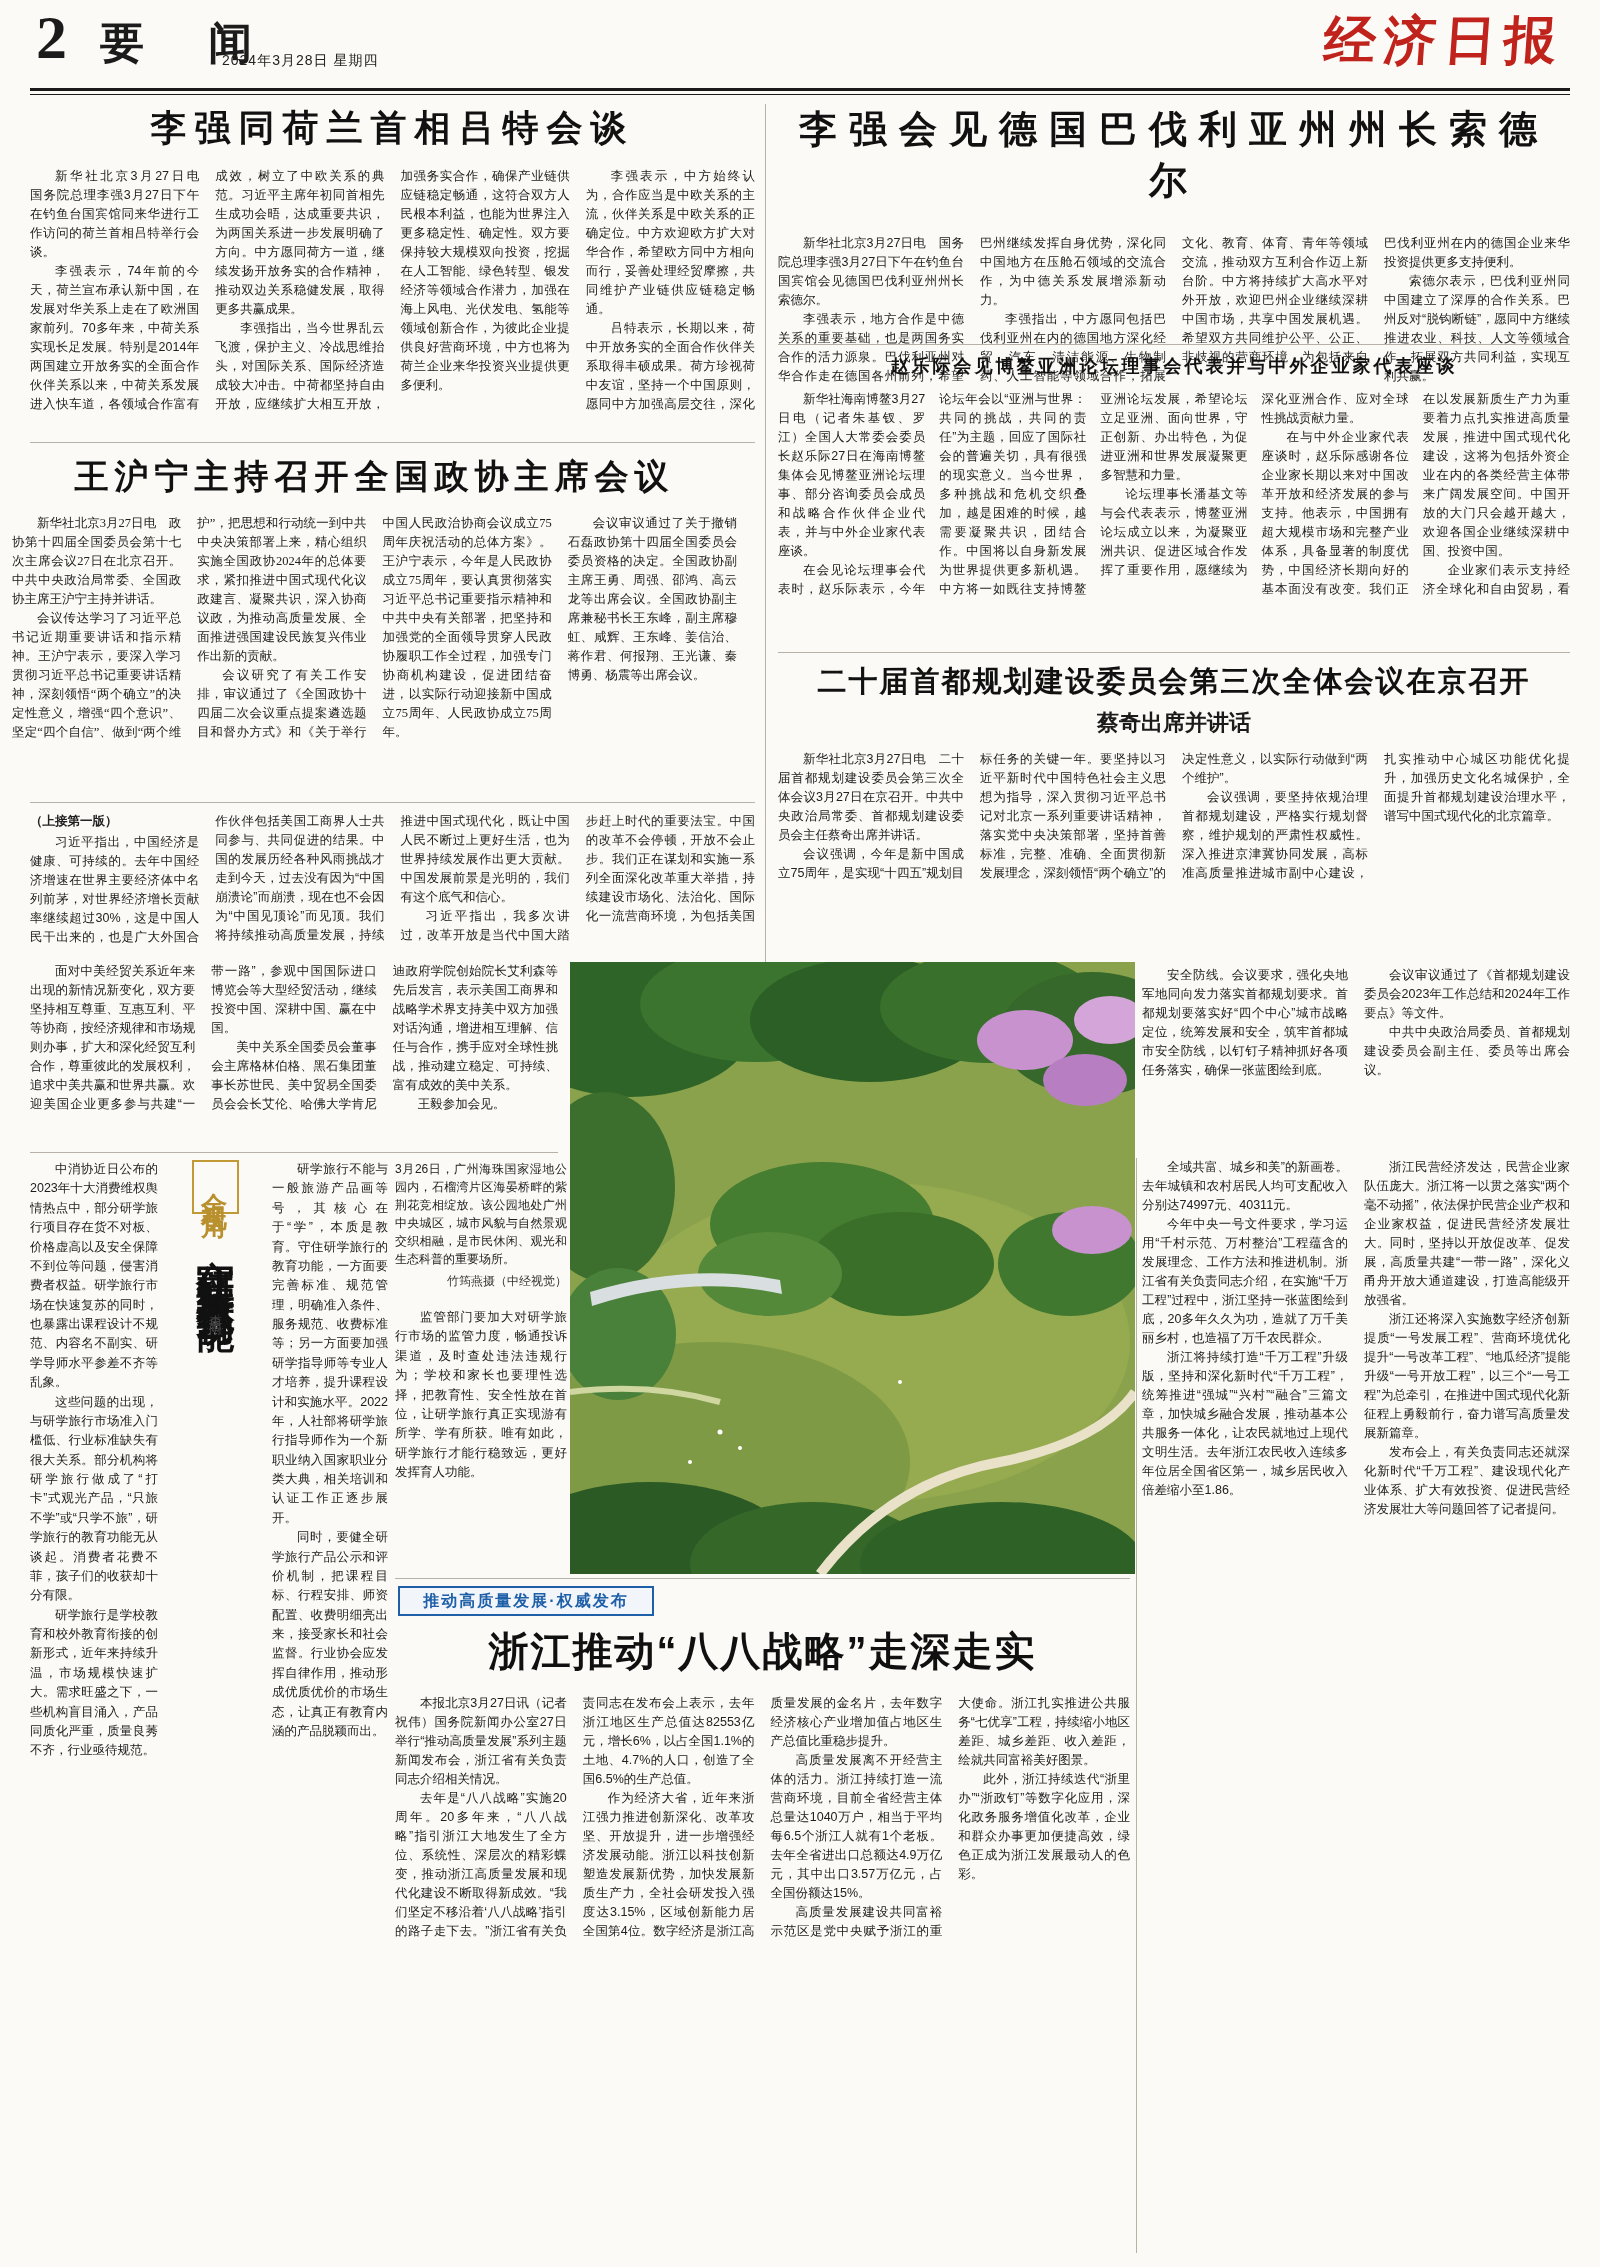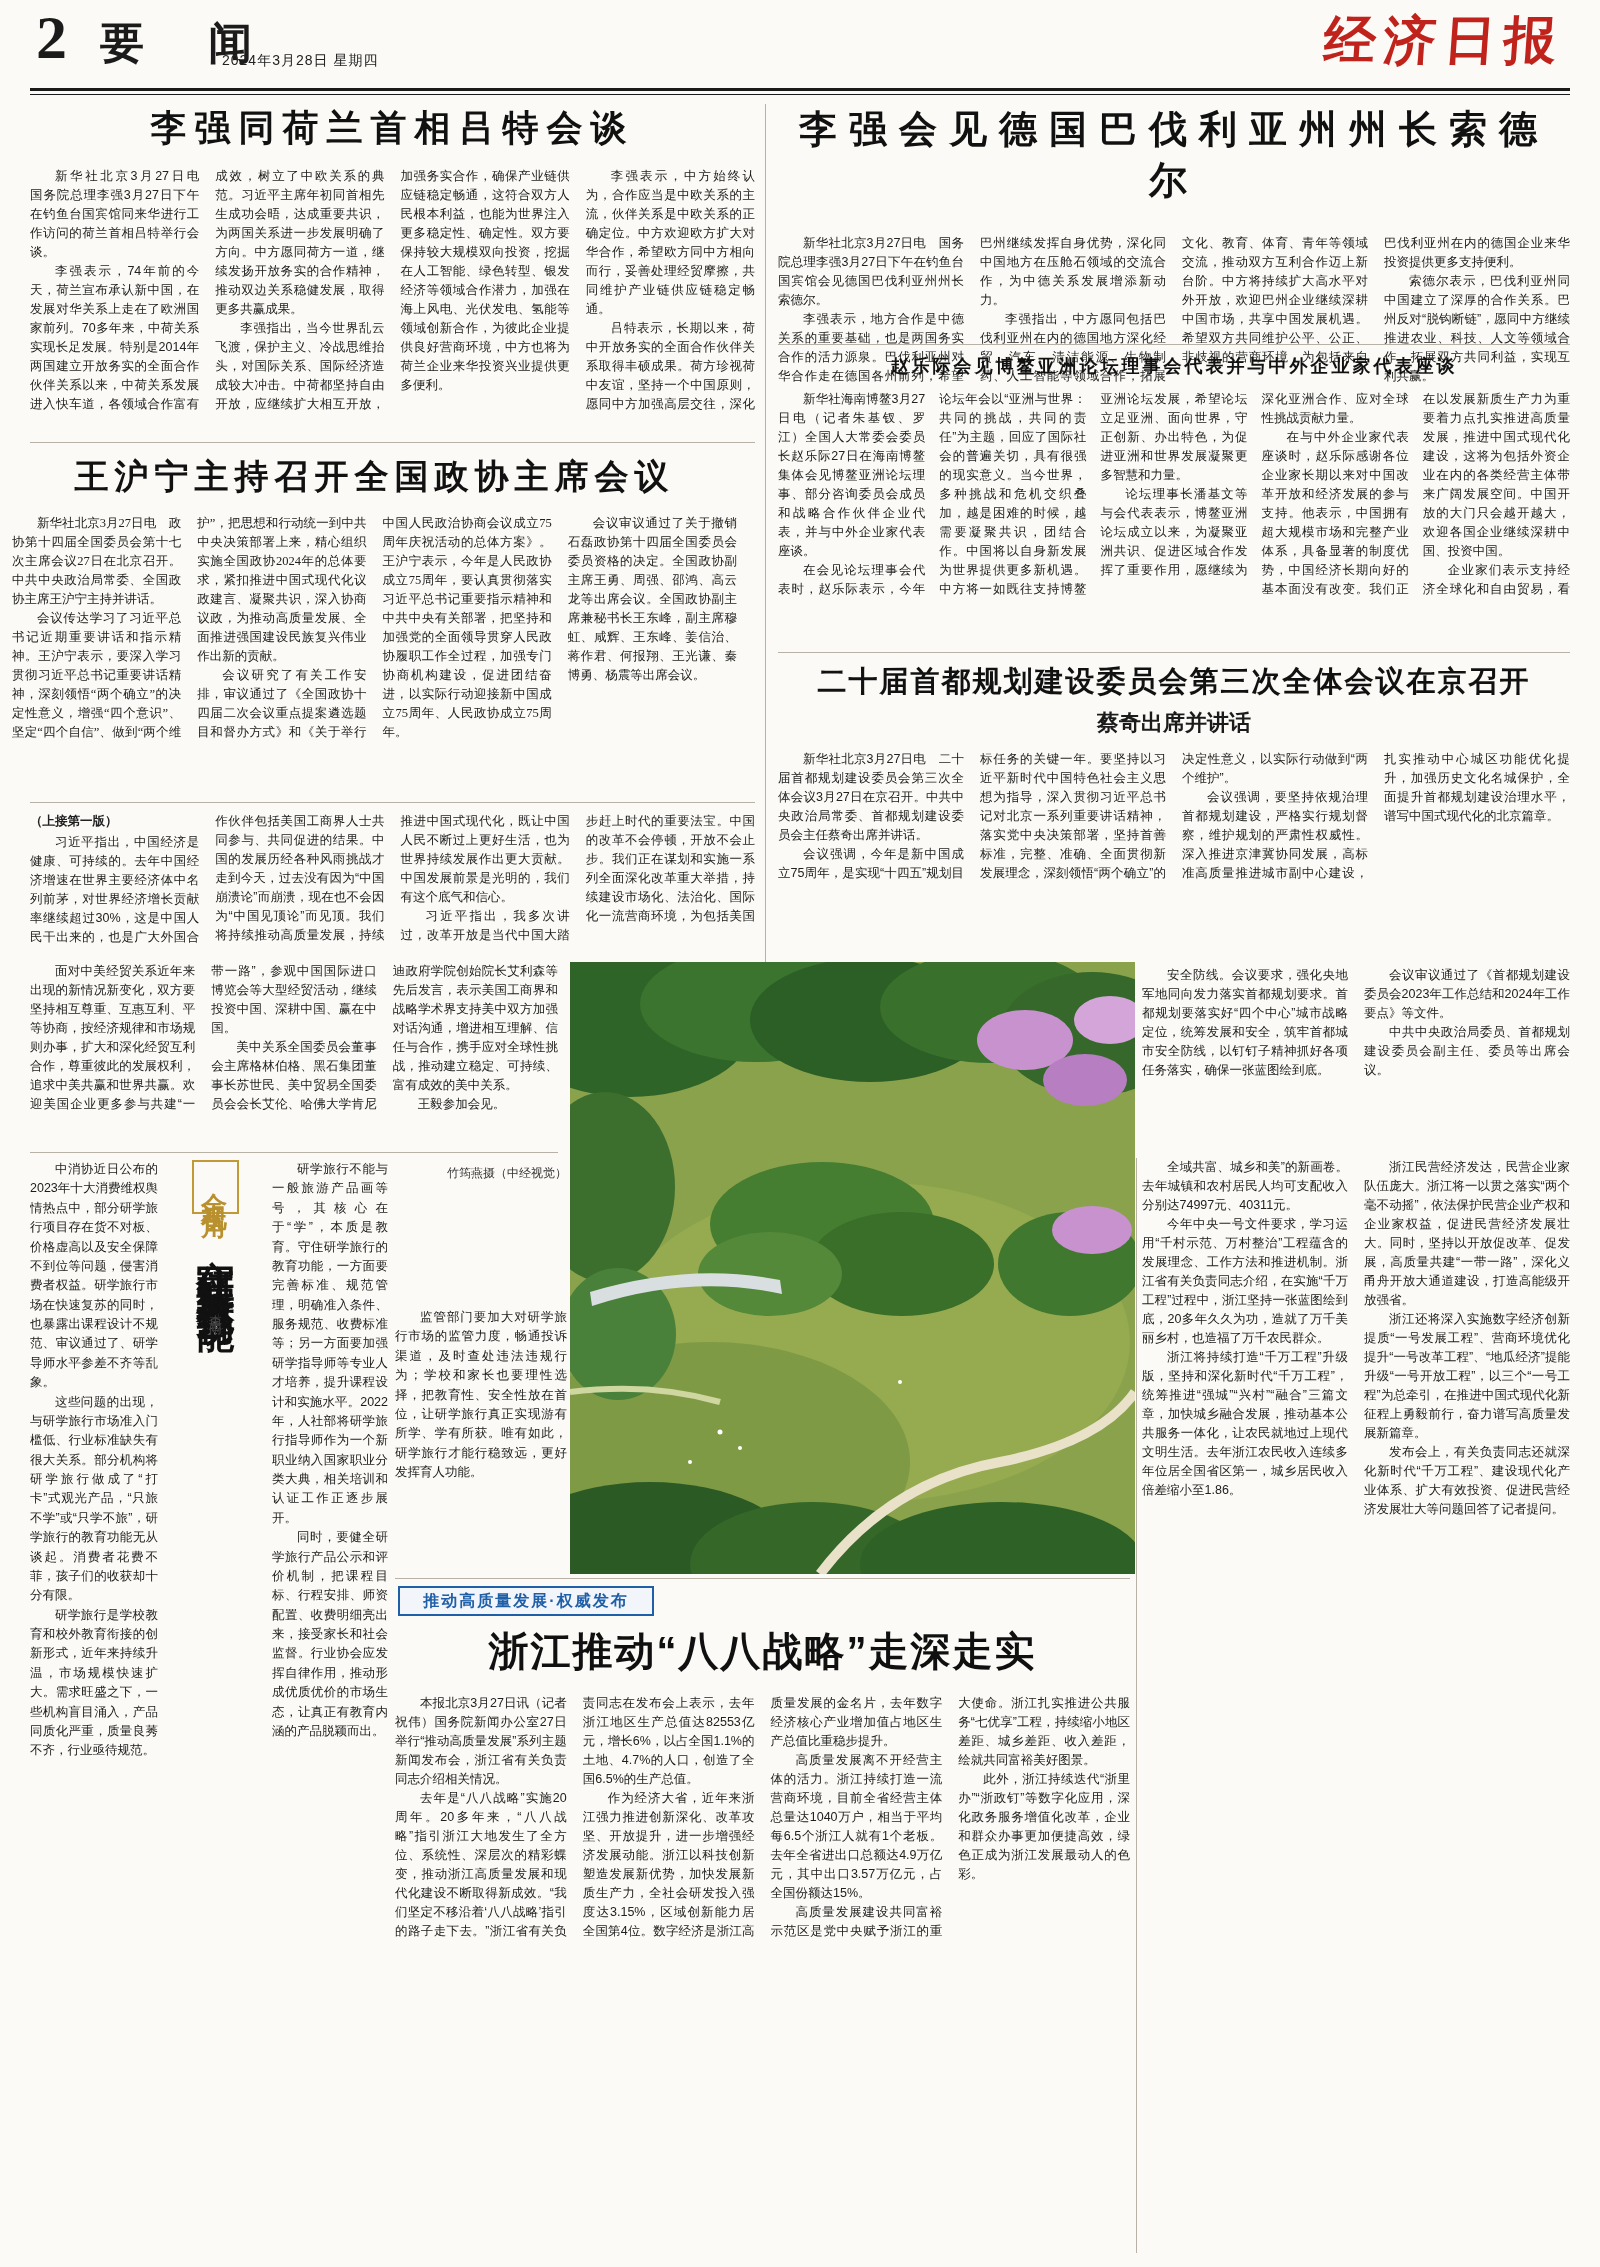--- a/index.html
+++ b/index.html
@@ -180,26 +180,27 @@
       <circle cx="150" cy="470" r="2.5" fill="#ffffff"></circle>
       <circle cx="170" cy="486" r="2" fill="#ffffff"></circle>
       <circle cx="120" cy="500" r="2" fill="#ffffff"></circle>
       <circle cx="330" cy="420" r="2" fill="#ffffff"></circle>
     </svg>
   </figure>
 
   <div class="hr" style="left:30px; top:1152px; width:528px;"></div>
 
   <div class="caption">
+    <span>3月26日，广州海珠国家湿地公园内，石榴湾片区海晏桥畔的紫荆花竞相绽放。该公园地处广州中央城区，城市风貌与自然景观交织相融，是市民休闲、观光和生态科普的重要场所。</span>
     <span class="credit">竹筠燕摄（中经视觉）</span>
   </div>
 
   <section class="commentary">
     <div class="comm-col">
-        <p>中消协近日公布的2023年十大消费维权舆情热点中，部分研学旅行项目存在货不对板、价格虚高以及安全保障不到位等问题，侵害消费者权益。研学旅行市场在快速复苏的同时，也暴露出课程设计不规范、审议通过了、研学导师水平参差不齐等乱象。</p>
+        <p>中消协近日公布的2023年十大消费维权舆情热点中，部分研学旅行项目存在货不对板、价格虚高以及安全保障不到位等问题，侵害消费者权益。研学旅行市场在快速复苏的同时，也暴露出课程设计不规范、内容名不副实、研学导师水平参差不齐等乱象。</p>
         <p>这些问题的出现，与研学旅行市场准入门槛低、行业标准缺失有很大关系。部分机构将研学旅行做成了“打卡”式观光产品，“只旅不学”或“只学不旅”，研学旅行的教育功能无从谈起。消费者花费不菲，孩子们的收获却十分有限。</p>
         <p>研学旅行是学校教育和校外教育衔接的创新形式，近年来持续升温，市场规模快速扩大。需求旺盛之下，一些机构盲目涌入，产品同质化严重，质量良莠不齐，行业亟待规范。</p>
       </div>
     <div class="comm-center">
       <div class="vert gold-label">金视角</div>
       <div class="vert vert-headline">守住研学旅行教育功能</div>
       <div class="vert vert-byline">李思雨</div>
     </div>
     <div class="comm-col" style="flex:1;">
         <p>研学旅行不能与一般旅游产品画等号，其核心在于“学”，本质是教育。守住研学旅行的教育功能，一方面要完善标准、规范管理，明确准入条件、服务规范、收费标准等；另一方面要加强研学指导师等专业人才培养，提升课程设计和实施水平。2022年，人社部将研学旅行指导师作为一个新职业纳入国家职业分类大典，相关培训和认证工作正逐步展开。</p>

